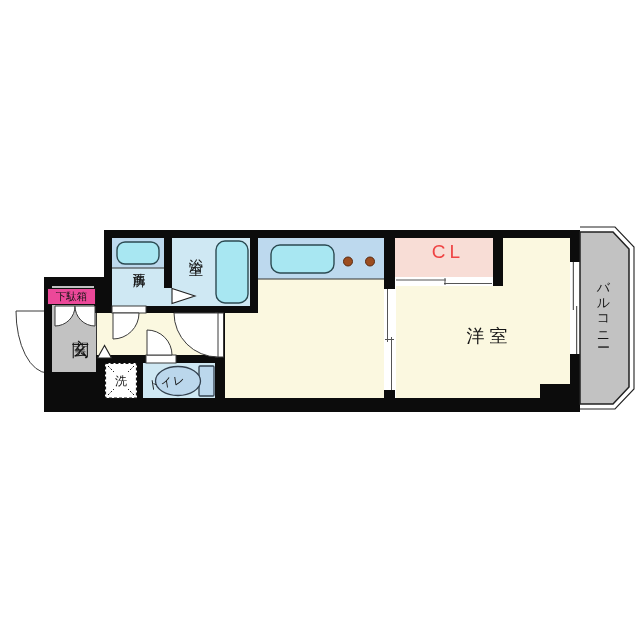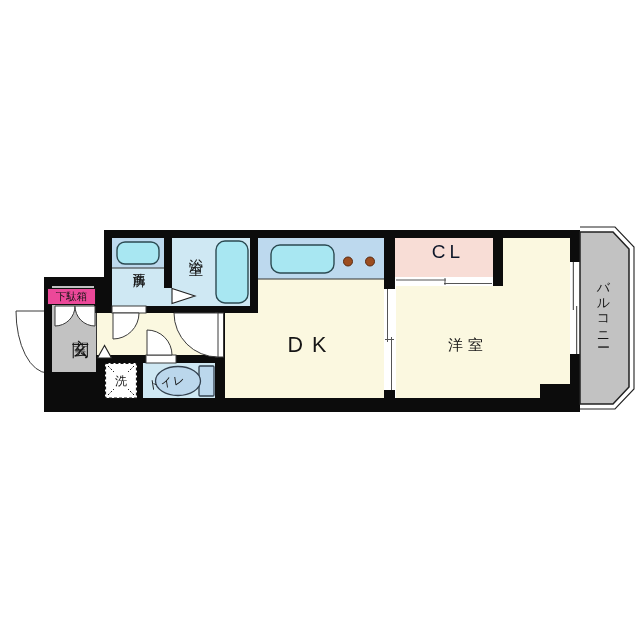--- a/index.html
+++ b/index.html
@@ -35,23 +35,23 @@
     font-size:10.5px;line-height:14px;text-align:center;}
   .lbl-genkan{left:69px;top:326px;font-size:17px;letter-spacing:3px;}
   .lbl-senmenjo{left:130px;top:263px;font-size:12.5px;letter-spacing:1px;}
   .lbl-yokushitsu{left:186px;top:247px;font-size:14.5px;letter-spacing:3px;}
   .lbl-laundry{left:108px;top:373px;width:26px;font-size:12px;text-align:center;}
   .lbl-toilet{left:143px;top:375px;width:48px;font-size:11.5px;text-align:center;letter-spacing:1px;
     transform:rotate(-9deg);}
   .lbl-dk{left:267px;top:333px;width:80px;font-size:21.5px;letter-spacing:9px;padding-left:9px;
     text-align:center;box-sizing:border-box;}
   .lbl-cl{left:412px;top:241px;width:68px;font-size:19px;letter-spacing:4px;padding-left:4px;
-    text-align:center;box-sizing:border-box;color:#0f172a;}
-  .lbl-western{left:443px;top:336px;width:88px;font-size:15px;letter-spacing:5px;padding-left:5px;
-    box-sizing:border-box;}
+    text-align:center;box-sizing:border-box;color:#ef4444;}
+  .lbl-western{left:443px;top:324px;width:88px;font-size:18px;letter-spacing:5px;padding-left:5px;
+    text-align:center;box-sizing:border-box;}
   .lbl-balcony{left:594px;top:273px;font-size:13px;letter-spacing:2px;}
 </style>
 </head>
 <body>
 
 <div class="stage">
   <svg width="640" height="640" viewBox="0 0 640 640">
 
     <path class="arc" d="M48,311 L16,311 A32 62 0 0 0 48,373 Z"></path>
 
@@ -146,17 +146,16 @@
       <polygon class="bal-inner" points="580,232 613,232 629,249 629,387 613,404 580,404"></polygon>
     </g>
   </svg>
 
   <div class="lbl lbl-getabako">下駄箱</div>
   <div class="lbl lbl-genkan vtext">玄関</div>
   <div class="lbl lbl-senmenjo vtext">洗面所</div>
   <div class="lbl lbl-yokushitsu vtext">浴室</div>
   <div class="lbl lbl-laundry">洗</div>
   <div class="lbl lbl-toilet">トイレ</div>
-  <div class="lbl lbl-dk">DK</div>
   <div class="lbl lbl-cl">CL</div>
   <div class="lbl lbl-western">洋室</div>
   <div class="lbl lbl-balcony vtext">バルコニー</div>
 </div>
 
 </body></html>

